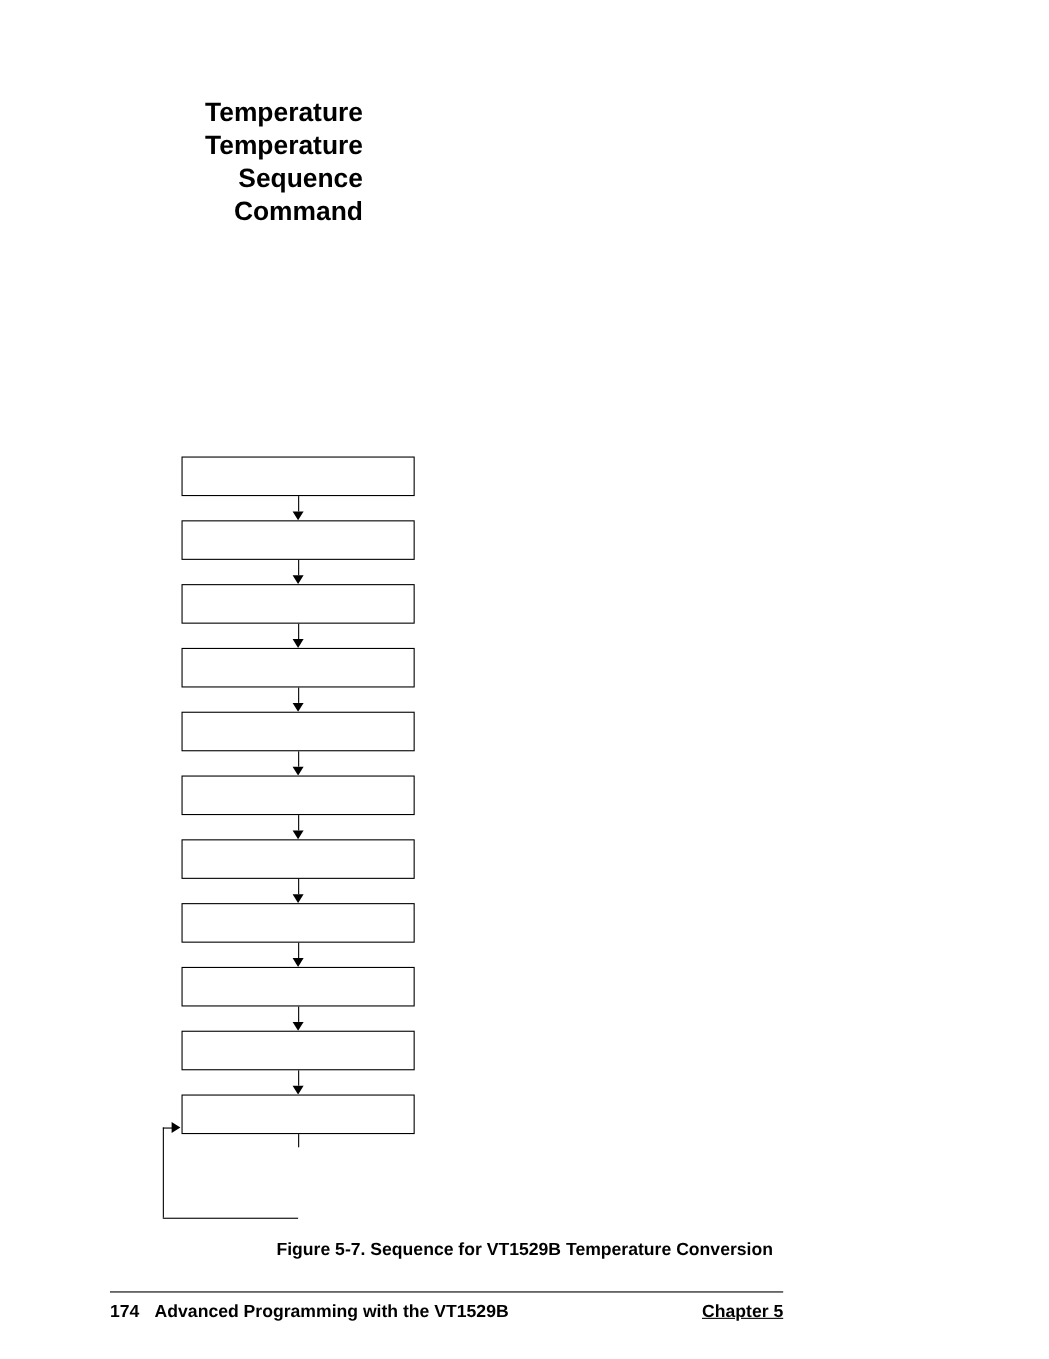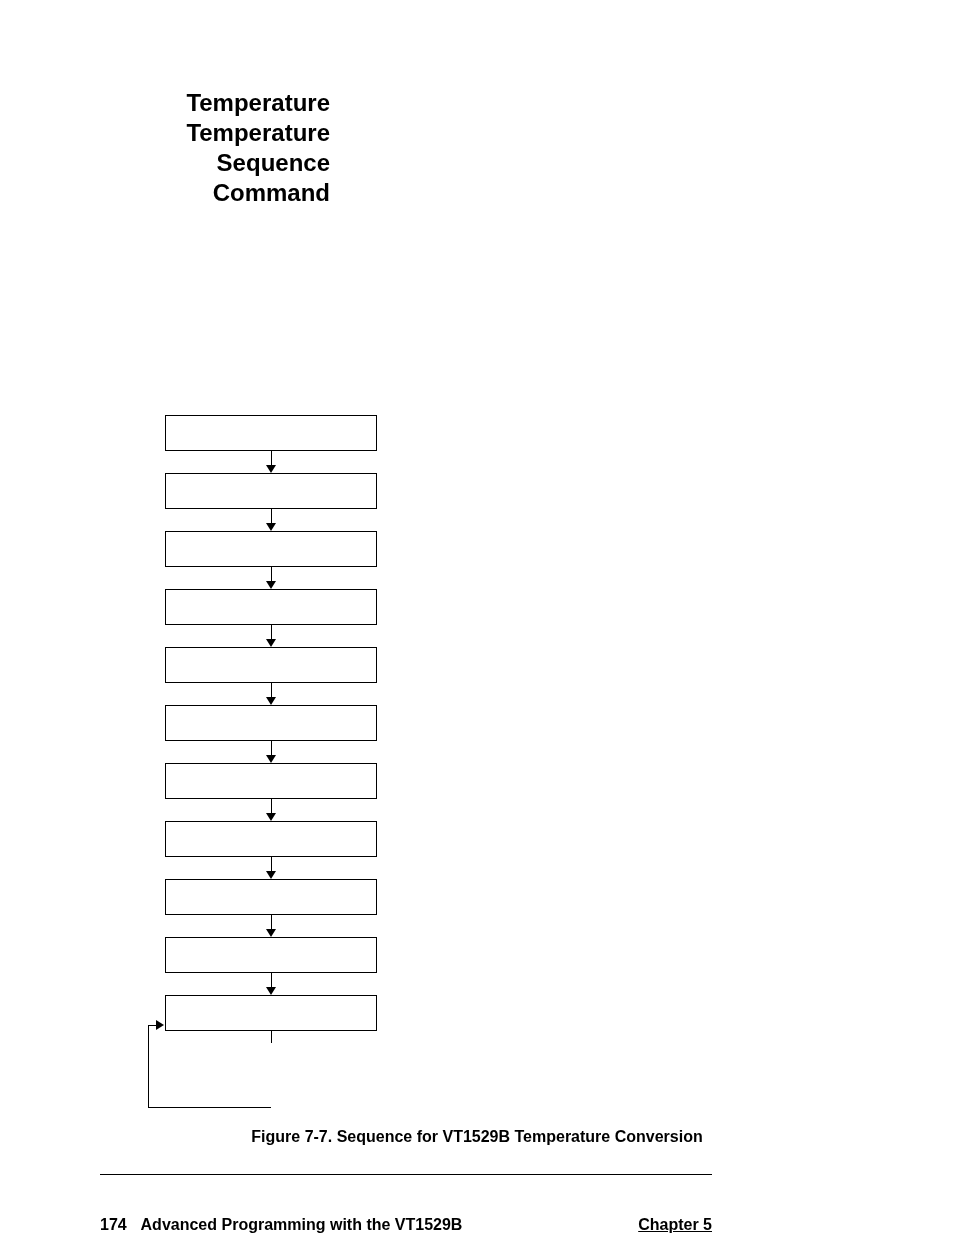--- a/index.html
+++ b/index.html
@@ -88,21 +88,20 @@
     background: #000;
   }
   .footer {
     position: absolute;
     left: 100px;
     right: 86px;
     top: 1184px;
     display: flex;
     justify-content: space-between;
     font-size: 16px;
-    margin-top: 32px;
   }
   .footer .left { font-weight: bold; }
   .footer .left .pn { margin-right: 10px; }
   .footer .right { font-weight: bold; text-decoration: underline; }
   .footer .left .title-part { font-weight: bold; }
 </style>
 </head>
 <body>
 
 <div class="page">
@@ -186,21 +185,21 @@
   </style>
 
   <div class="seg" style="left:148px; top:1107px; width:123px; height:1px;"></div>
 
   <div class="seg" style="left:148px; top:1025px; width:1px; height:82px;"></div>
 
   <div class="seg" style="left:148px; top:1025px; width:10px; height:1px;"></div>
 
   <div class="loop-arrow-head" style="left:156px; top:1020px;"></div>
 
-  <div class="caption">Figure 7-7. Sequence for VT1529B Temperature Conversion</div>
+  <div class="caption">Figure 5-7. Sequence for VT1529B Temperature Conversion</div>
 
   <div class="footer-rule"></div>
 
   <div class="footer">
     <div class="left">
       <span class="pn">174</span>
       <span class="title-part">Advanced Programming with the VT1529B</span>
     </div>
     <div class="right">Chapter 5</div>
   </div>

